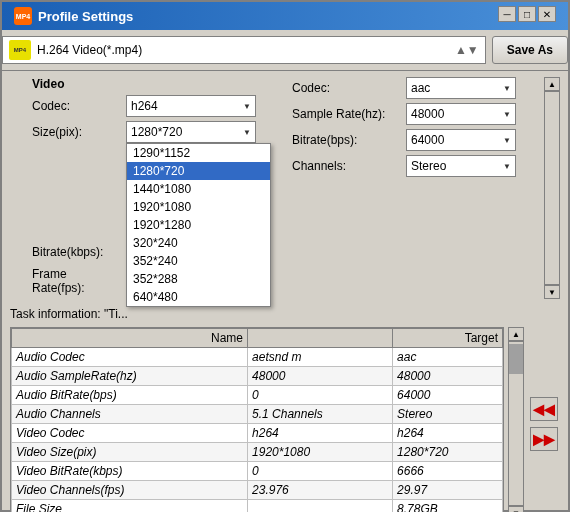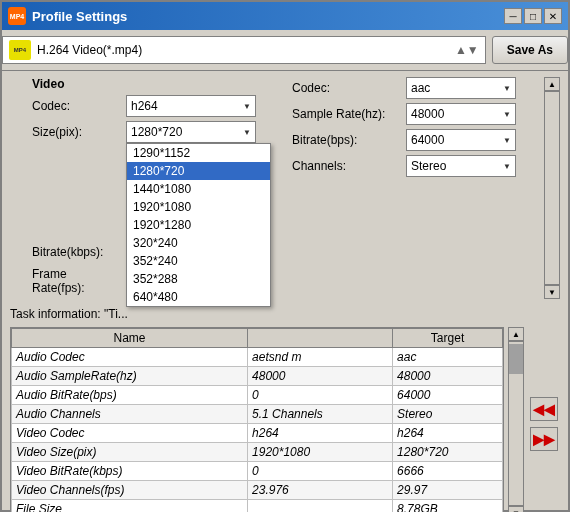--- a/index.html
+++ b/index.html
@@ -1,20 +1,20 @@
 <!DOCTYPE html>
 <html><head>
   <meta charset="utf-8">
   <style>
     * { box-sizing: border-box; margin: 0; padding: 0; font-family: Arial, sans-serif; font-size: 12px; }
     body { background: #f0f0f0; width: 570px; height: 512px; overflow: hidden; }
     
     .window { width: 570px; height: 512px; background: #d4d0c8; border: 2px solid #808080; display: flex; flex-direction: column; }
     
-    .title-bar { background: linear-gradient(to right, #1a5fb4, #4a90d9); color: white; padding: 4px 6px; display: flex; align-items: center; justify-content: space-between; min-height: 28px; }
+    .title-bar { background: linear-gradient(to right, #1a5fb4, #4a90d9); color: white; padding: 4px 12px; display: flex; justify-content: space-between; min-height: 28px; }
     .title-bar-left { display: flex; align-items: center; gap: 6px; }
     .title-bar-icon { width: 18px; height: 18px; background: #ff6600; border-radius: 3px; display: flex; align-items: center; justify-content: center; color: white; font-size: 9px; font-weight: bold; }
     .title-bar-text { font-size: 13px; font-weight: bold; color: white; }
     .title-bar-buttons { display: flex; gap: 2px; }
     .title-btn { width: 18px; height: 16px; background: #d4d0c8; border: 1px solid #808080; cursor: pointer; display: flex; align-items: center; justify-content: center; font-size: 10px; color: #000; }
     
     .toolbar { background: #d4d0c8; padding: 6px 0; display: flex; align-items: center; gap: 6px; border-bottom: 1px solid #808080; }
     .format-selector { flex: 1; height: 28px; background: white; border: 1px solid #808080; padding: 2px 6px; display: flex; align-items: center; justify-content: space-between; }
     .format-selector-icon { width: 22px; height: 20px; background: #e8e000; border-radius: 2px; display: flex; align-items: center; justify-content: center; color: #333; font-size: 8px; font-weight: bold; margin-right: 6px; }
     .format-arrow { color: #666; }
@@ -38,21 +38,21 @@
     
     .size-dropdown-container { position: relative; }
     .dropdown-list { position: absolute; top: 22px; left: 0; width: 130px; background: white; border: 1px solid #808080; z-index: 100; box-shadow: 2px 2px 4px rgba(0,0,0,0.3); }
     .dropdown-list-item { padding: 2px 6px; cursor: pointer; }
     .dropdown-list-item.selected { background: #316ac5; color: white; }
     
     .task-info { font-size: 11px; margin-top: 2px; }
     .table-wrapper { flex: 1; border: 1px solid #808080; background: white; overflow: hidden; }
     
     table { width: 100%; border-collapse: collapse; }
-    th { background: #d4d0c8; border: 1px solid #808080; padding: 2px 4px; text-align: center; font-weight: normal; }
+    th { background: #d4d0c8; border: 1px solid #808080; padding: 2px 4px; text-align: right; font-weight: normal; }
     td { border: 1px solid #c0c0c0; padding: 2px 4px; background: white; font-style: italic; }
     tr:nth-child(even) td { background: #f5f5f5; }
   </style>
 </head>
 <body>
 
 <div class="window">
 
   <div class="title-bar">
     <div class="title-bar-left">

